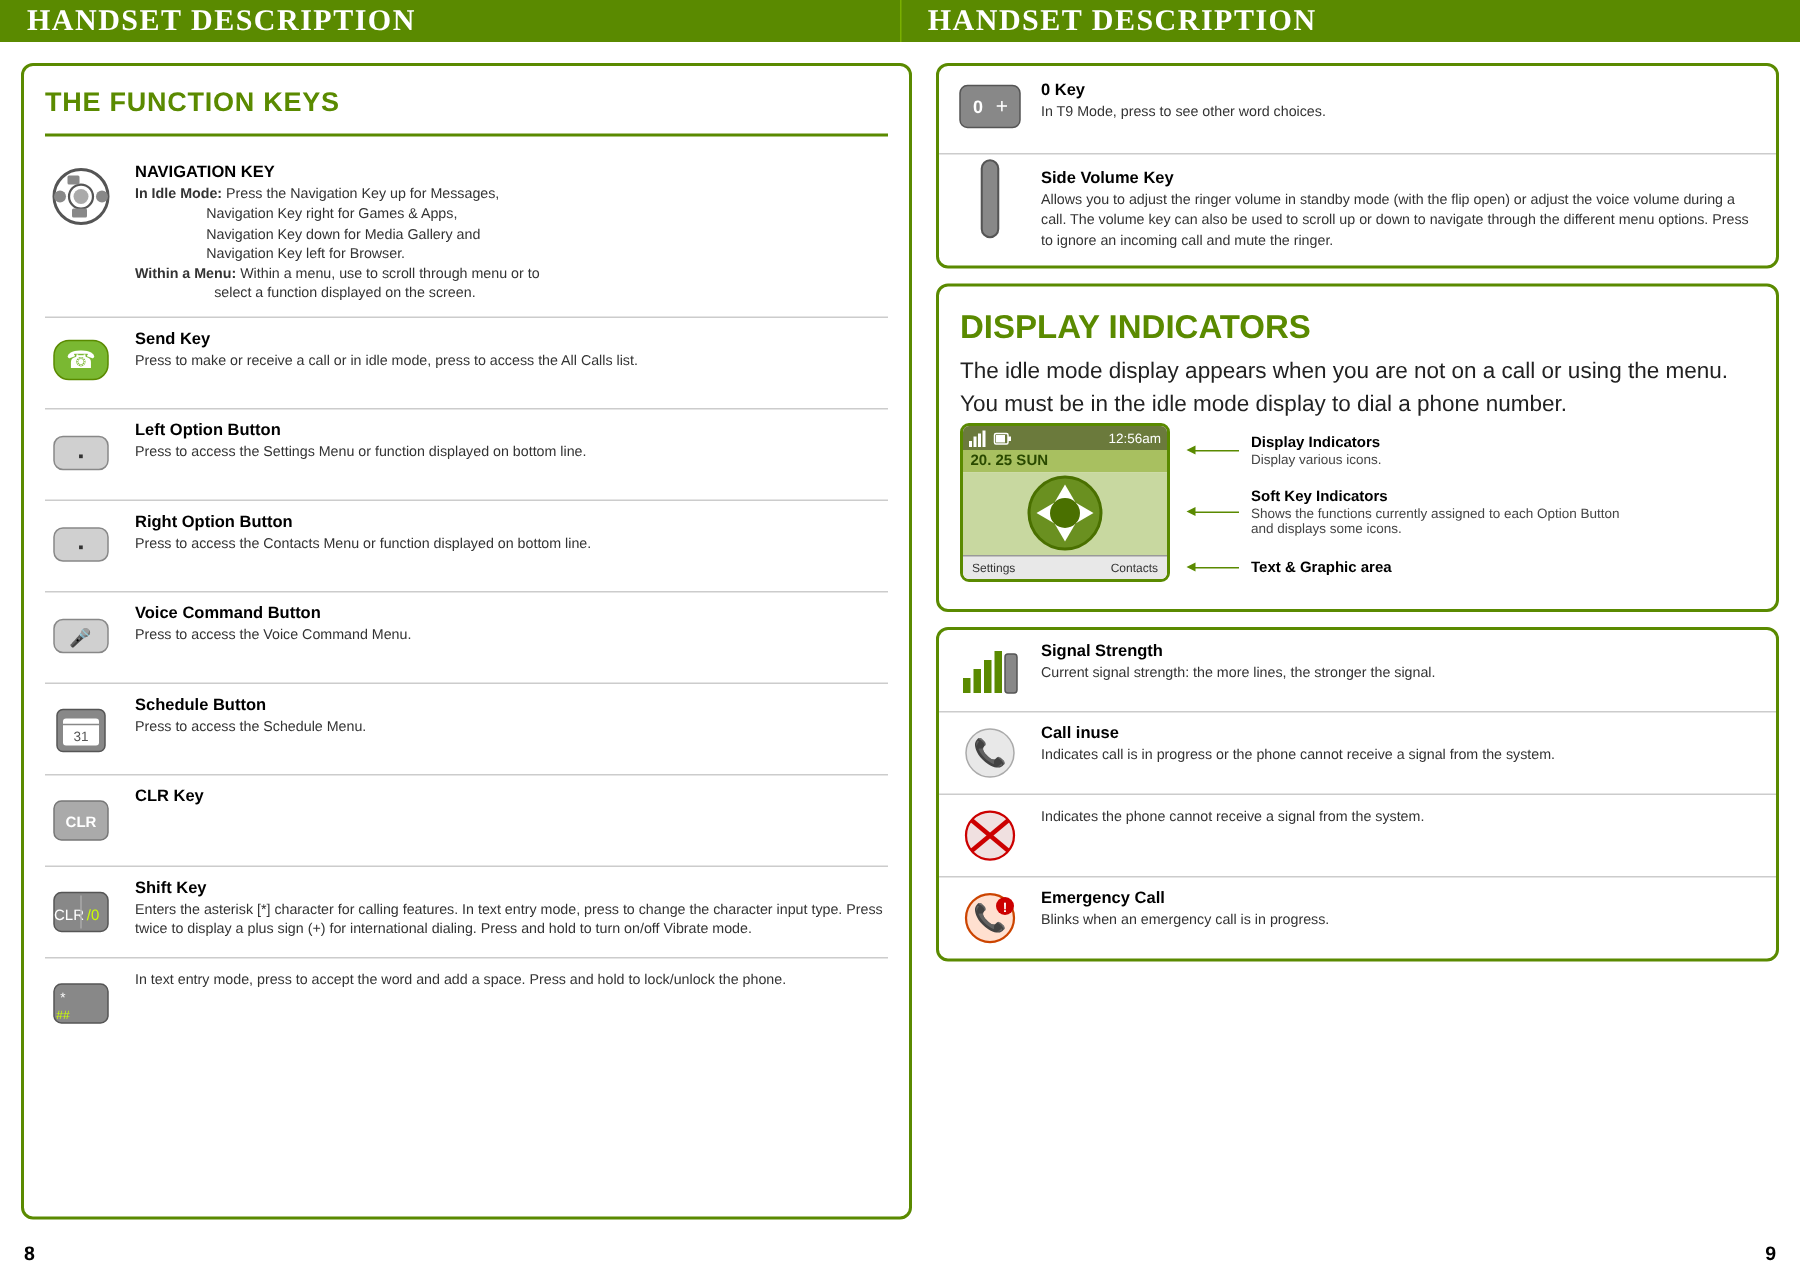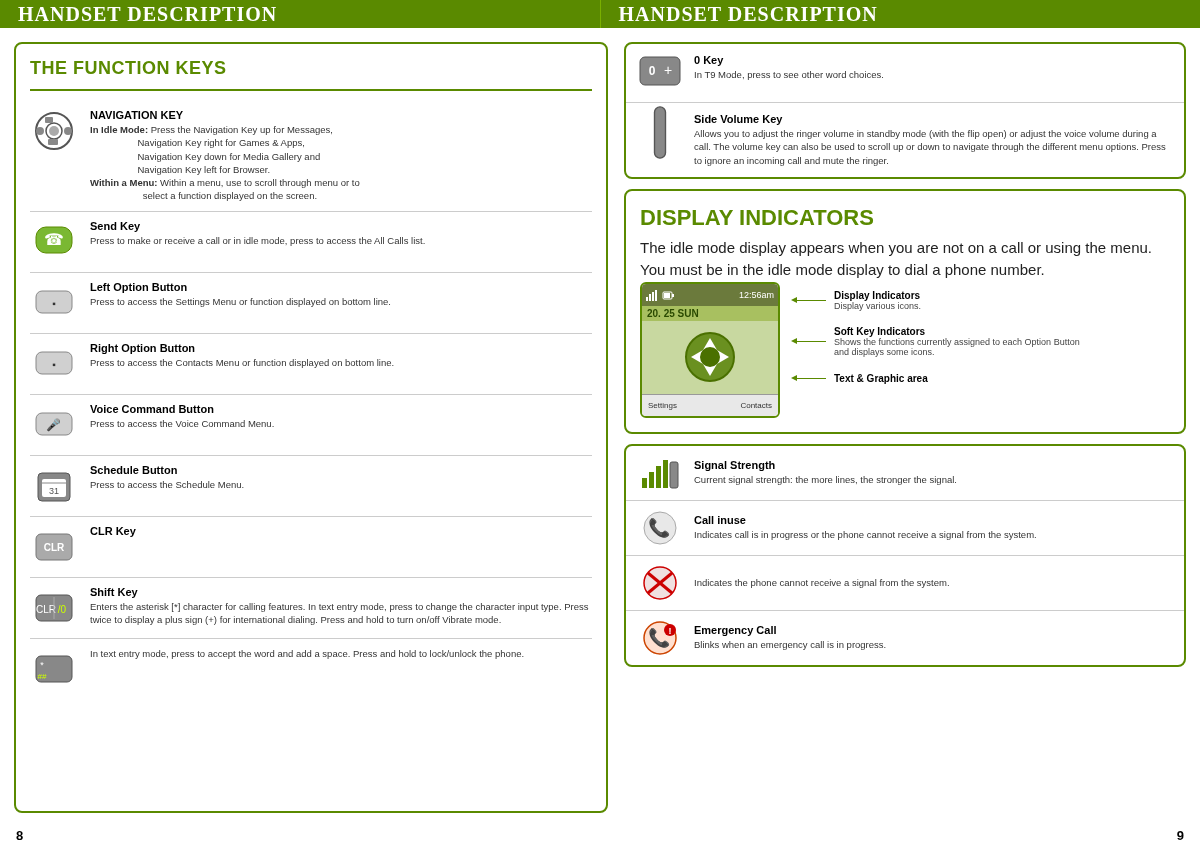--- a/index.html
+++ b/index.html
@@ -187,21 +187,21 @@
       display: flex;
       align-items: flex-start;
       gap: 16px;
     }
 
     .phone-screen {
       border: 2px solid #5a8a00;
       border-radius: 6px;
       width: 140px;
       min-width: 140px;
-      height: 136px;
+      height: 106px;
       overflow: hidden;
       display: flex;
       flex-direction: column;
     }
 
     .screen-top-bar {
       background: #6b7a3c;
       height: 22px;
       display: flex;
       align-items: center;
@@ -248,21 +248,21 @@
 
     
     .bottom-indicators {
       border: 2px solid #5a8a00;
       border-radius: 8px;
       overflow: hidden;
     }
 
     .bottom-ind-row {
       display: flex;
-      align-items: center;
+      align-items: flex-start;
       padding: 8px 12px;
       border-bottom: 1px solid #cccccc;
       gap: 12px;
     }
     .bottom-ind-row:last-child {
       border-bottom: none;
     }
 
     
     .footer {

